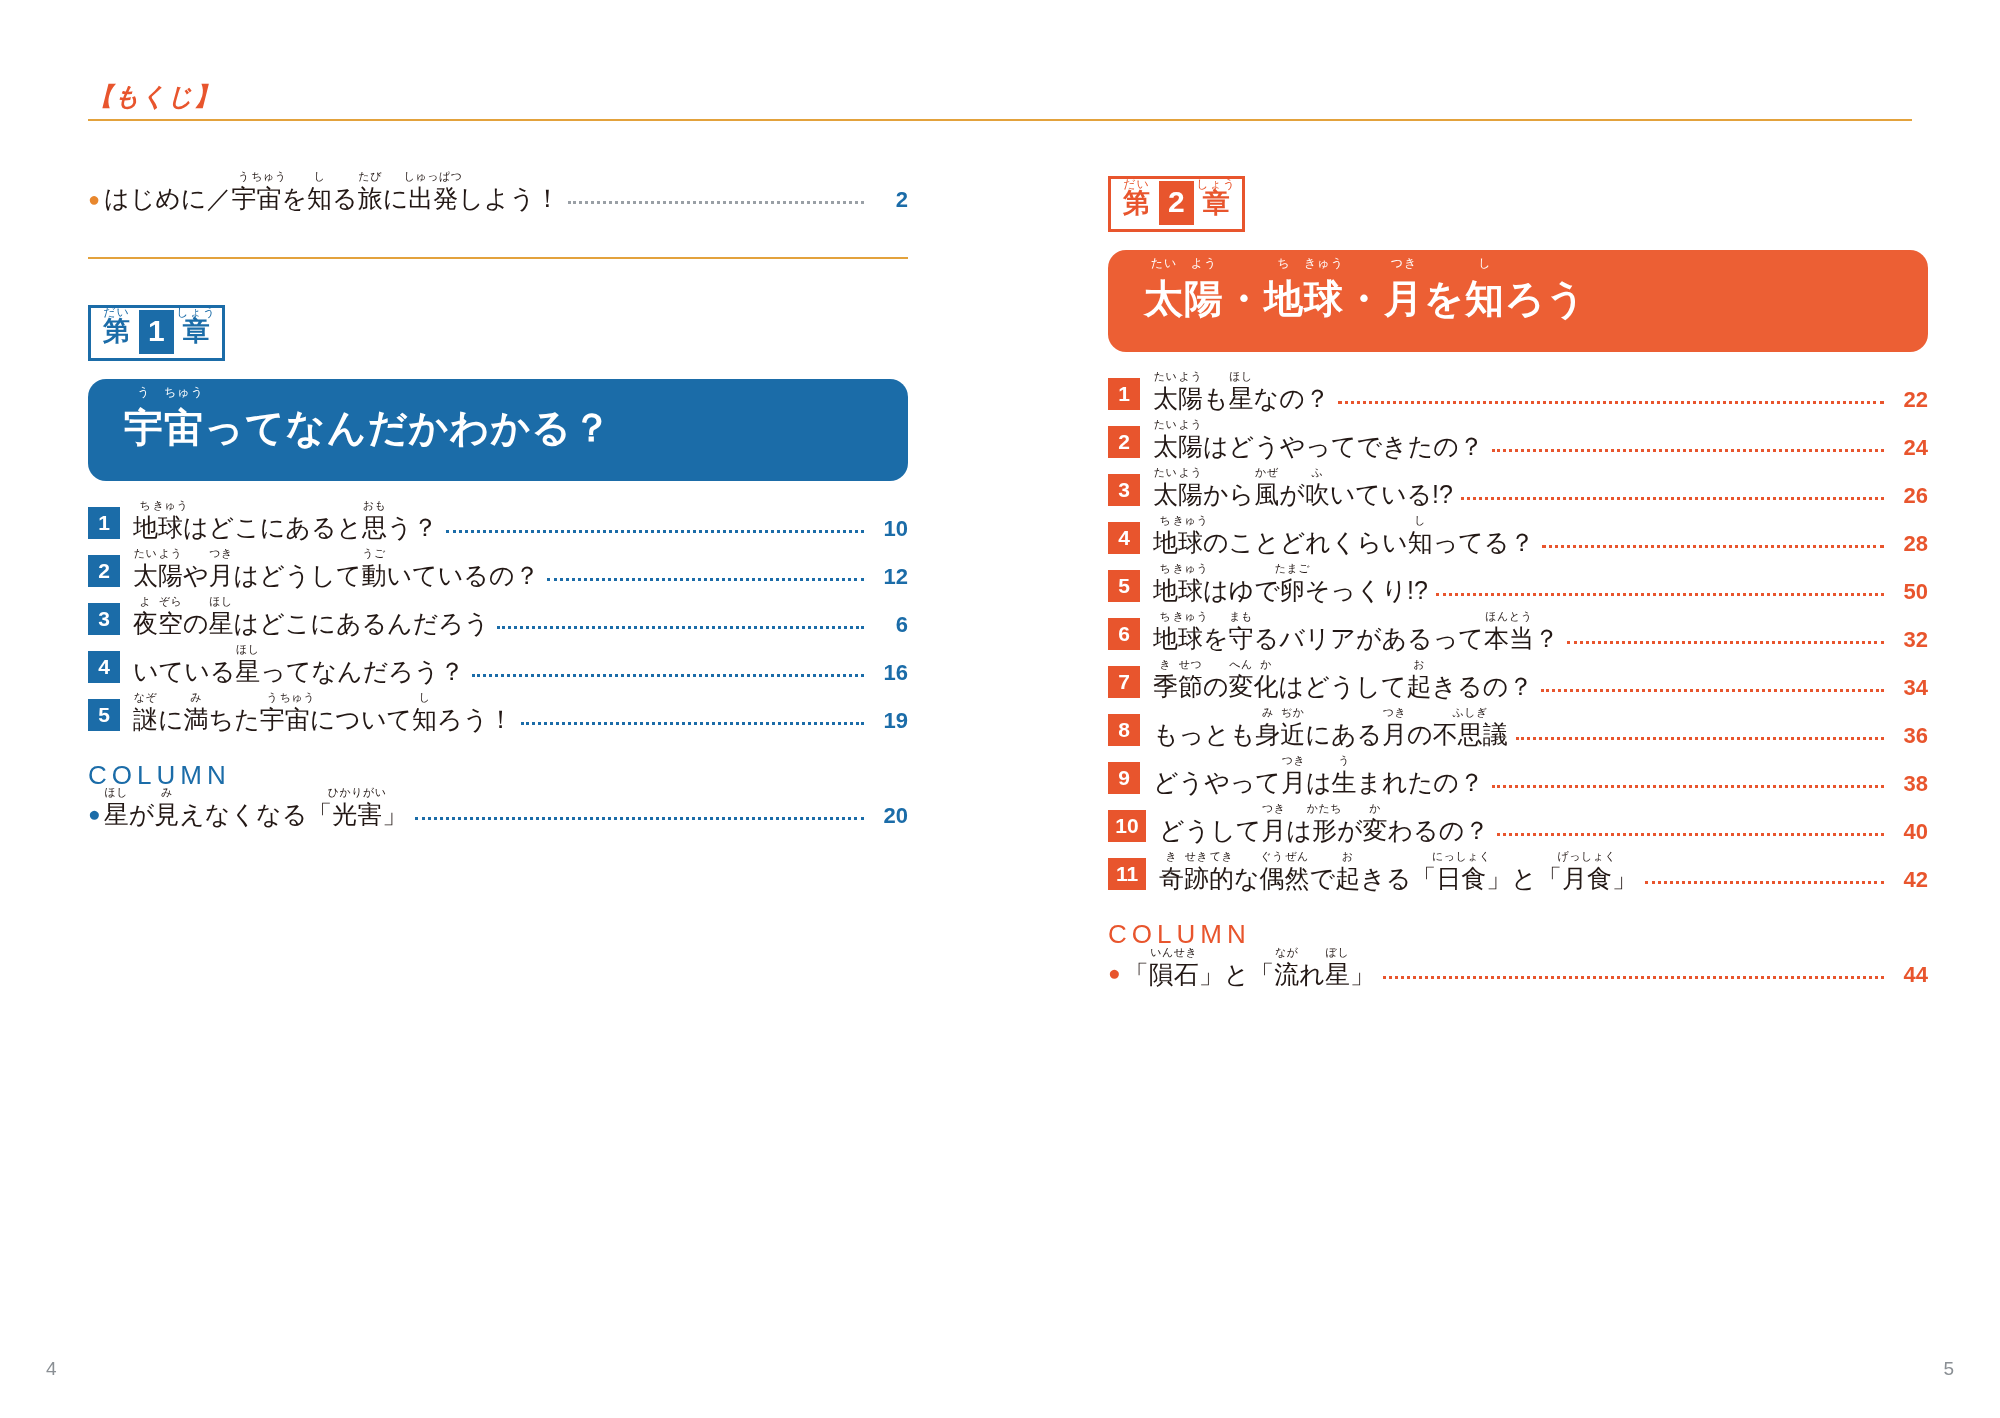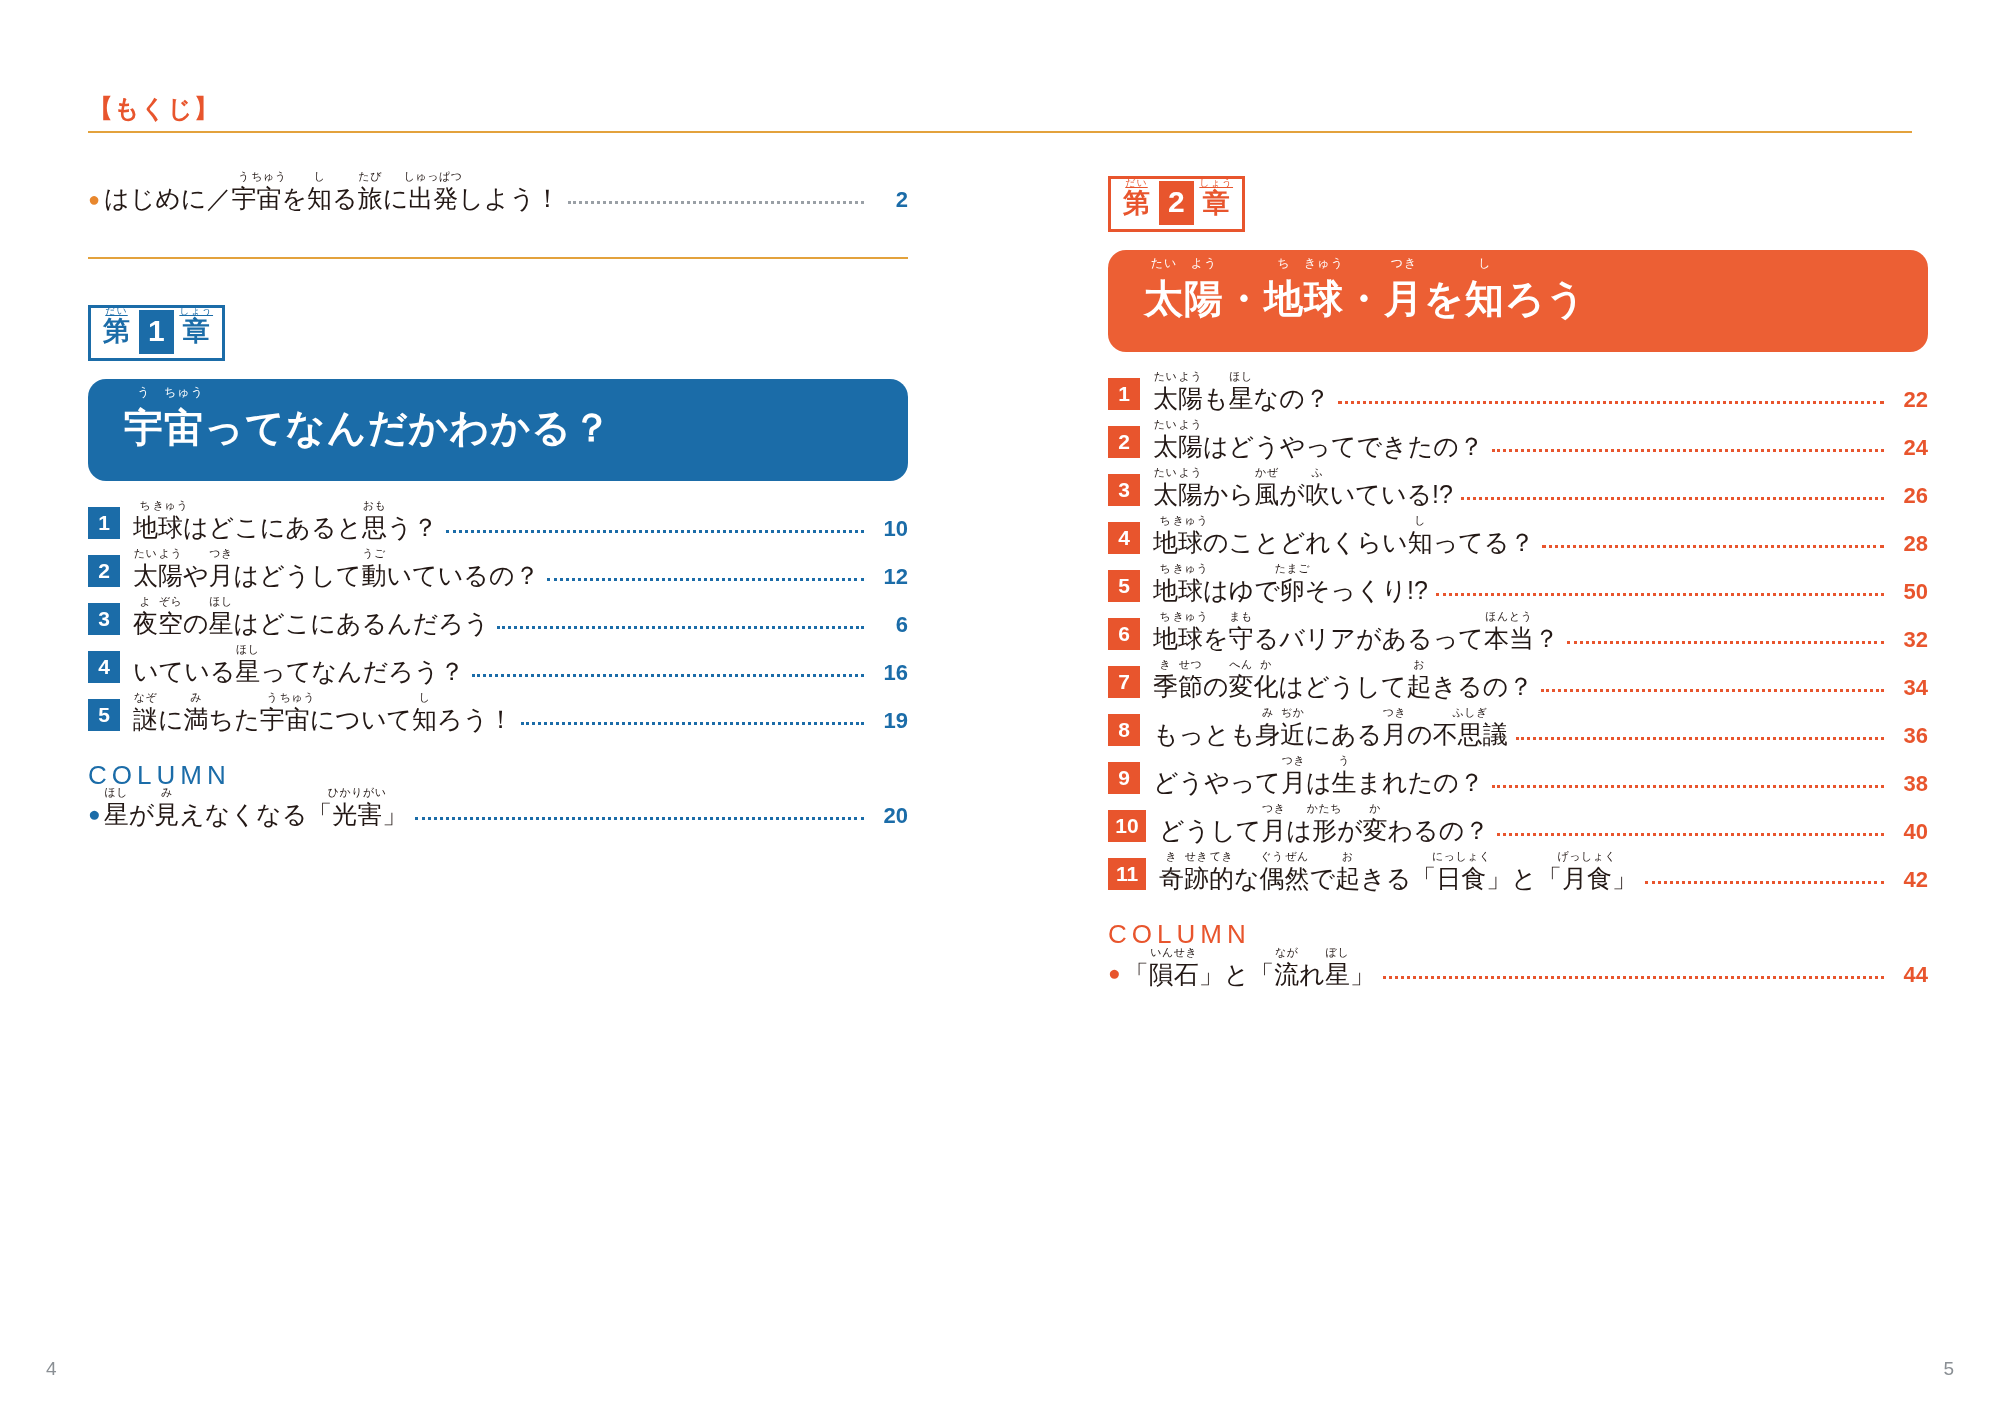--- a/index.html
+++ b/index.html
@@ -17,22 +17,23 @@
   }
   .page {
     position: absolute;
     inset: 0;
   }
 
   
   .header {
     position: absolute;
     left: 88px;
-    top: 96px;
+    top: 84px;
     width: 1824px;
+    font-style: italic;
   }
   .header-title {
     font-size: 25px;
     color: #e8552d;
     letter-spacing: 1px;
     font-weight: bold;
     line-height: 1;
     padding-bottom: 10px;
   }
   .header-rule {
@@ -122,26 +123,25 @@
     padding: 6px 9px 8px 9px;
     margin: 0 9px;
   }
   .badge-num.orange { background: #e8552d; }
   .ruby-wrap { position: relative; display: inline-block; }
   .ruby-top {
     position: absolute;
     top: -14px;
     left: 50%;
     transform: translateX(-50%);
-    font-size: 10px;
+    font-size: 12px;
     color: #1b6ca8;
     white-space: nowrap;
     letter-spacing: 1px;
     font-weight: normal;
-    text-decoration: underline;
   }
   .ruby-top.orange { color: #e8552d; }
 
   
   .chapter-bar {
     margin-top: 18px;
     background: #1b6ca8;
     color: #fff;
     border-radius: 18px;
     padding: 22px 36px 26px 36px;

